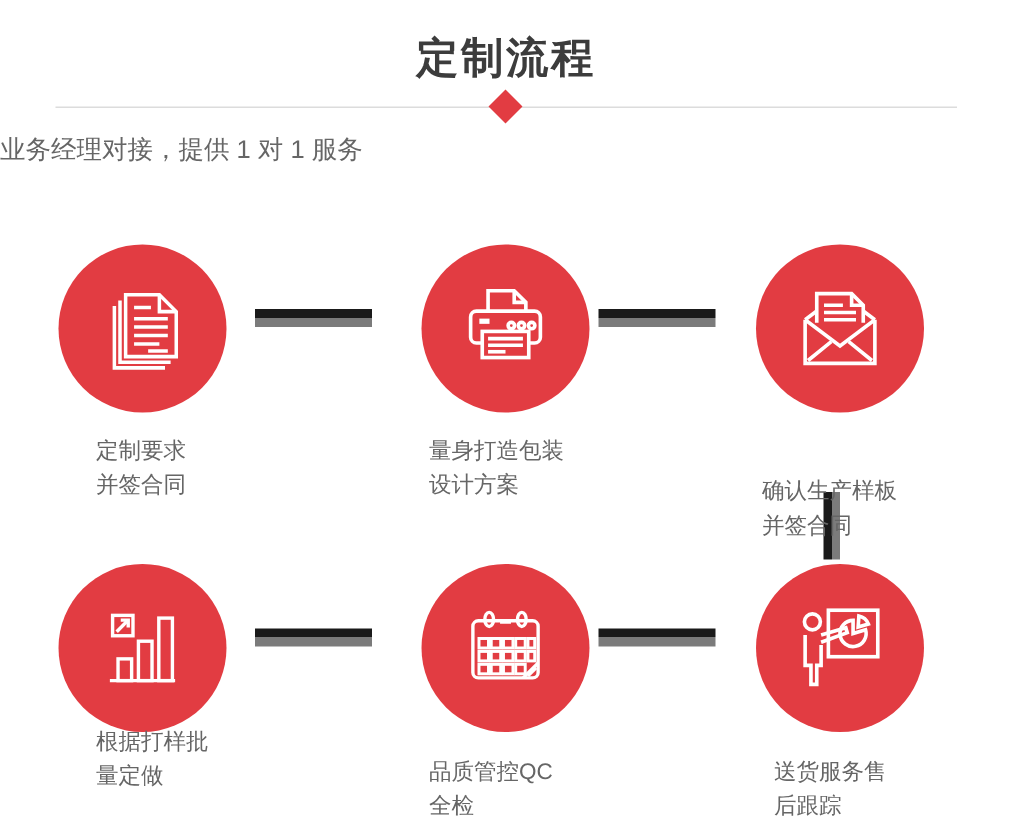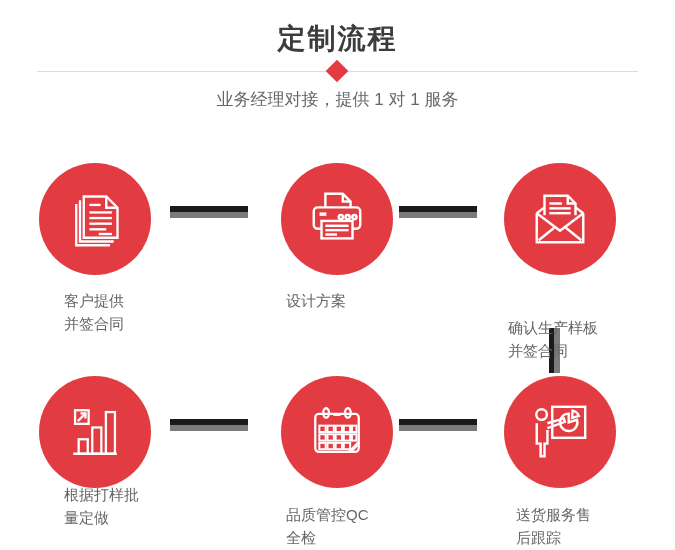--- a/index.html
+++ b/index.html
@@ -11,21 +11,21 @@
   .page-title{
     position:absolute;top:20px;left:0;width:675px;text-align:center;
     font-size:28px;font-weight:bold;color:#3c3c3c;letter-spacing:2px;
   }
   .divider-line{position:absolute;top:71px;left:37px;width:601px;height:1px;background:#dcdcdc;}
   .divider-diamond{
     position:absolute;top:63px;left:329px;width:16px;height:16px;
     background:#e23c42;transform:rotate(45deg);
   }
   .subtitle{
-    position:absolute;top:88px;left:0;width:675px;text-align:center;
+    position:absolute;top:88px;left:0;width:675px;
     font-size:17px;color:#666666;
   }
   .step-circle{
     position:absolute;width:112px;height:112px;border-radius:50%;
     background:#e23c42;display:flex;align-items:center;justify-content:center;
   }
   .c1{left:39px;top:163px;}  .c2{left:281px;top:163px;}  .c3{left:504px;top:163px;}
   .c4{left:39px;top:376px;}  .c5{left:281px;top:376px;}  .c6{left:504px;top:376px;}
   .step-label{
     position:absolute;font-size:15px;color:#666666;line-height:23px;text-align:left;
@@ -69,40 +69,41 @@
       <path d="M44,8 V20 H56"></path>
       <path d="M26,17 H38"></path>
       <path d="M26,25 H50"></path>
         <path d="M26,31 H50"></path>
         <path d="M26,37 H50"></path>
       <path d="M26,43 H44"></path>
       <path d="M36,48 H50"></path>
     </svg>
   </div>
   <div class="step-label l1">
-    <span>客户提供</span>
+    <span>定制要求</span>
     <span>并签合同</span>
   </div>
 
   <div class="step-circle c2">
     <svg class="icon-svg" width="62" height="62" viewBox="0 0 64 64" fill="none" stroke="#ffffff" stroke-width="2.5">
       <path d="M20,20 V6 H38 L46,14 V20"></path>
       <path d="M38,6 V14 H46"></path>
       <rect x="8" y="20" width="48" height="22" rx="4"></rect>
       <path d="M14,27 H21" stroke-width="3.6"></path>
       <circle cx="36" cy="30" r="2.2"></circle>
         <circle cx="43" cy="30" r="2.2"></circle>
         <circle cx="50" cy="30" r="2.2"></circle>
       <rect x="16" y="34" width="32" height="18" fill="#e23c42"></rect>
       <path d="M20,39 H44"></path>
         <path d="M20,43.5 H44"></path>
         <path d="M20,48 H32"></path>
     </svg>
   </div>
   <div class="step-label l2">
+    <span>量身打造包装</span>
     <span>设计方案</span>
   </div>
 
   <div class="step-circle c3">
     <svg class="icon-svg" width="62" height="62" viewBox="0 0 64 64" fill="none" stroke="#ffffff" stroke-width="2.5">
       <path d="M16,28 V8 H40 L48,16 V28"></path>
       <path d="M40,8 V16 H48"></path>
       <path d="M21,16 H34"></path>
         <path d="M21,21 H43"></path>
         <path d="M21,26 H43"></path>

